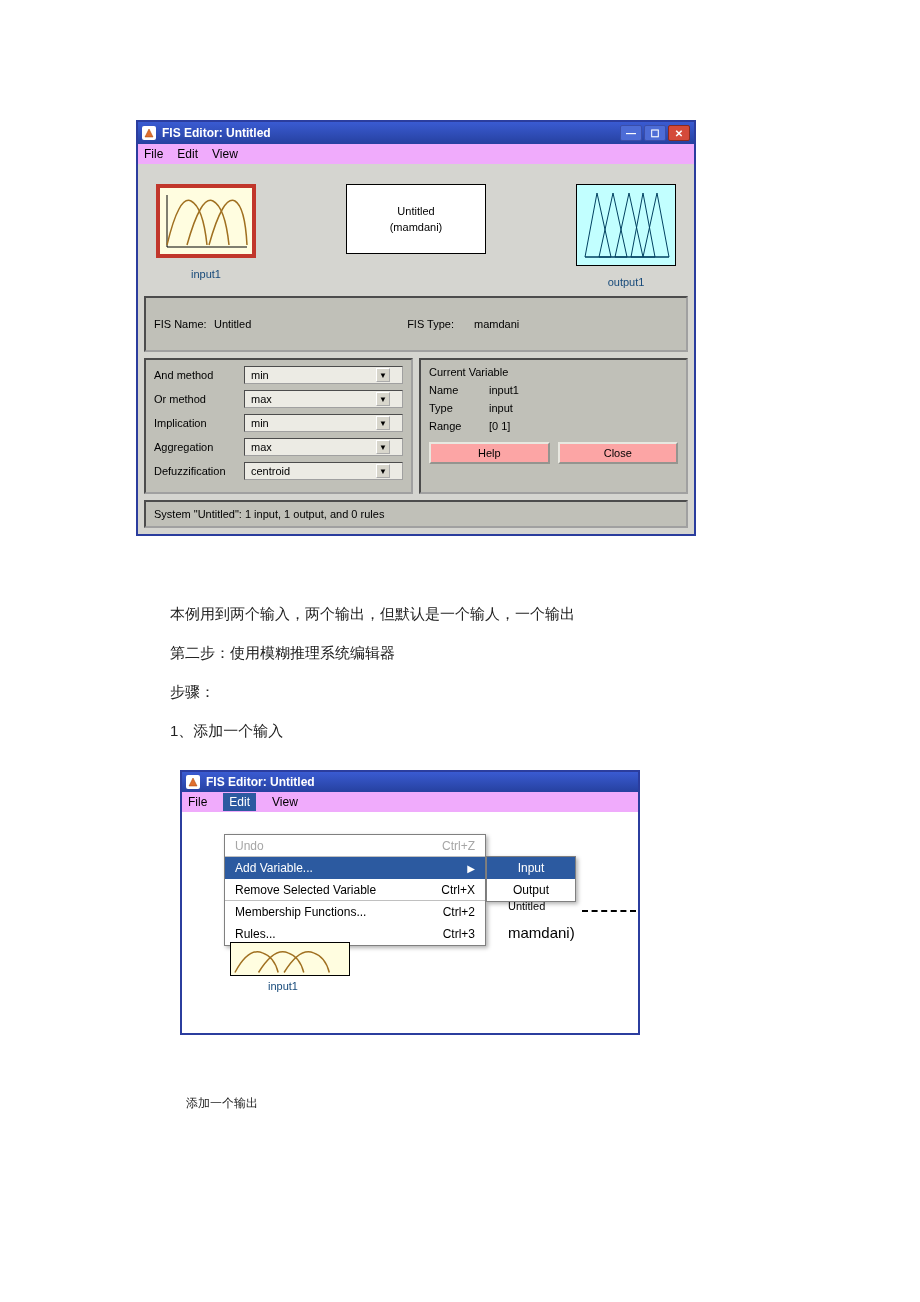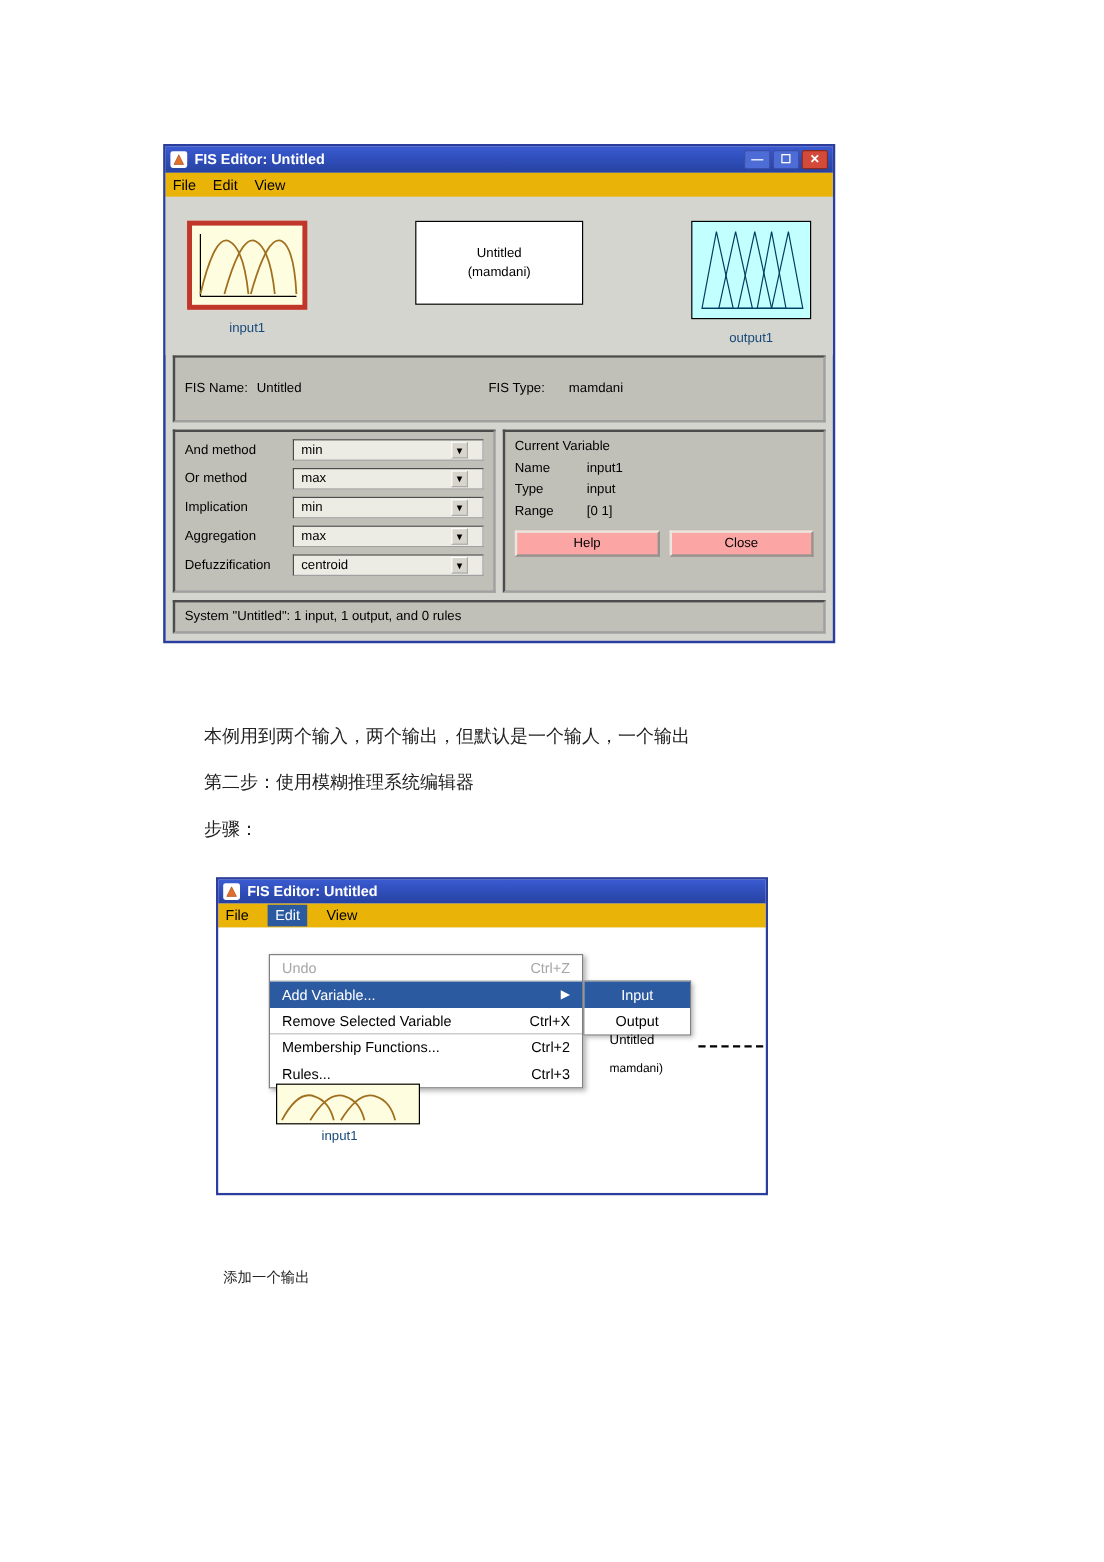--- a/index.html
+++ b/index.html
@@ -39,21 +39,21 @@
   .tb-icon svg { width:12px; height:12px; }
   .win-buttons { display:flex; gap:0; }
   .win-btn {
     width: 22px; height: 16px; margin-left:2px;
     border:1px solid #3b4ea8; border-radius:2px;
     display:flex; align-items:center; justify-content:center;
     font-size:10px; background:#4d6cd6;
   }
   .win-btn.close { background:#d44a3a; border-color:#8a2a1f;}
   .menubar {
-    background:#eab308; height:20px; display:flex; align-items:center;
+    background:#f0abfc; height:20px; display:flex; align-items:center;
     padding:0 6px; font-size:12px; color:#000;
   }
   .menubar span { margin-right:14px; }
 
   .canvas {
     background:#d5d5d0;
     padding: 20px 18px 8px;
     display:flex; align-items:flex-start; gap:20px;
   }
   .var-box {
@@ -140,21 +140,21 @@
   .sm-row {
     display:flex; align-items:center; justify-content:center;
     height:22px; font-size:12px; color:#000;
   }
   .sm-row.hi { background:#2c5aa0; color:#fff; }
 
   .behind-label {
     position:absolute; top:88px; left:326px; font-size:11px; color:#000;
   }
   .behind-label2 {
-    position:absolute; top:112px; left:326px; font-size:10px; color:#000;
+    position:absolute; top:112px; left:326px; font-size:15px; color:#000;
   }
   .dash-line {
     position:absolute; top:98px; left:400px; width:54px; height:0;
     border-top:2px dashed #000;
   }
   .w2-input-box {
     position:absolute; top:130px; left:48px; width:120px; height:34px;
     border:1px solid #000; background:#fffde0; overflow: hidden;
   }
   .w2-input-lbl {
@@ -299,20 +299,21 @@
       </div>
     </div>
 
     <div class="status">System "Untitled": 1 input, 1 output, and 0 rules</div>
   </div>
 
   <div class="doc-text">
     <p>本例用到两个输入，两个输出，但默认是一个输人，一个输出</p>
     <p>第二步：使用模糊推理系统编辑器</p>
     <p>步骤：</p>
+    <p>1、添加一个输入</p>
   </div>
 
   <div class="window2">
     <div class="titlebar">
       <div class="title-left">
         <span class="tb-icon">
           <svg viewBox="0 0 12 12">
               <polygon points="2,10 6,2 10,10" fill="#e07030" stroke="#a04000" stroke-width="0.5"></polygon>
             </svg>
         </span>

